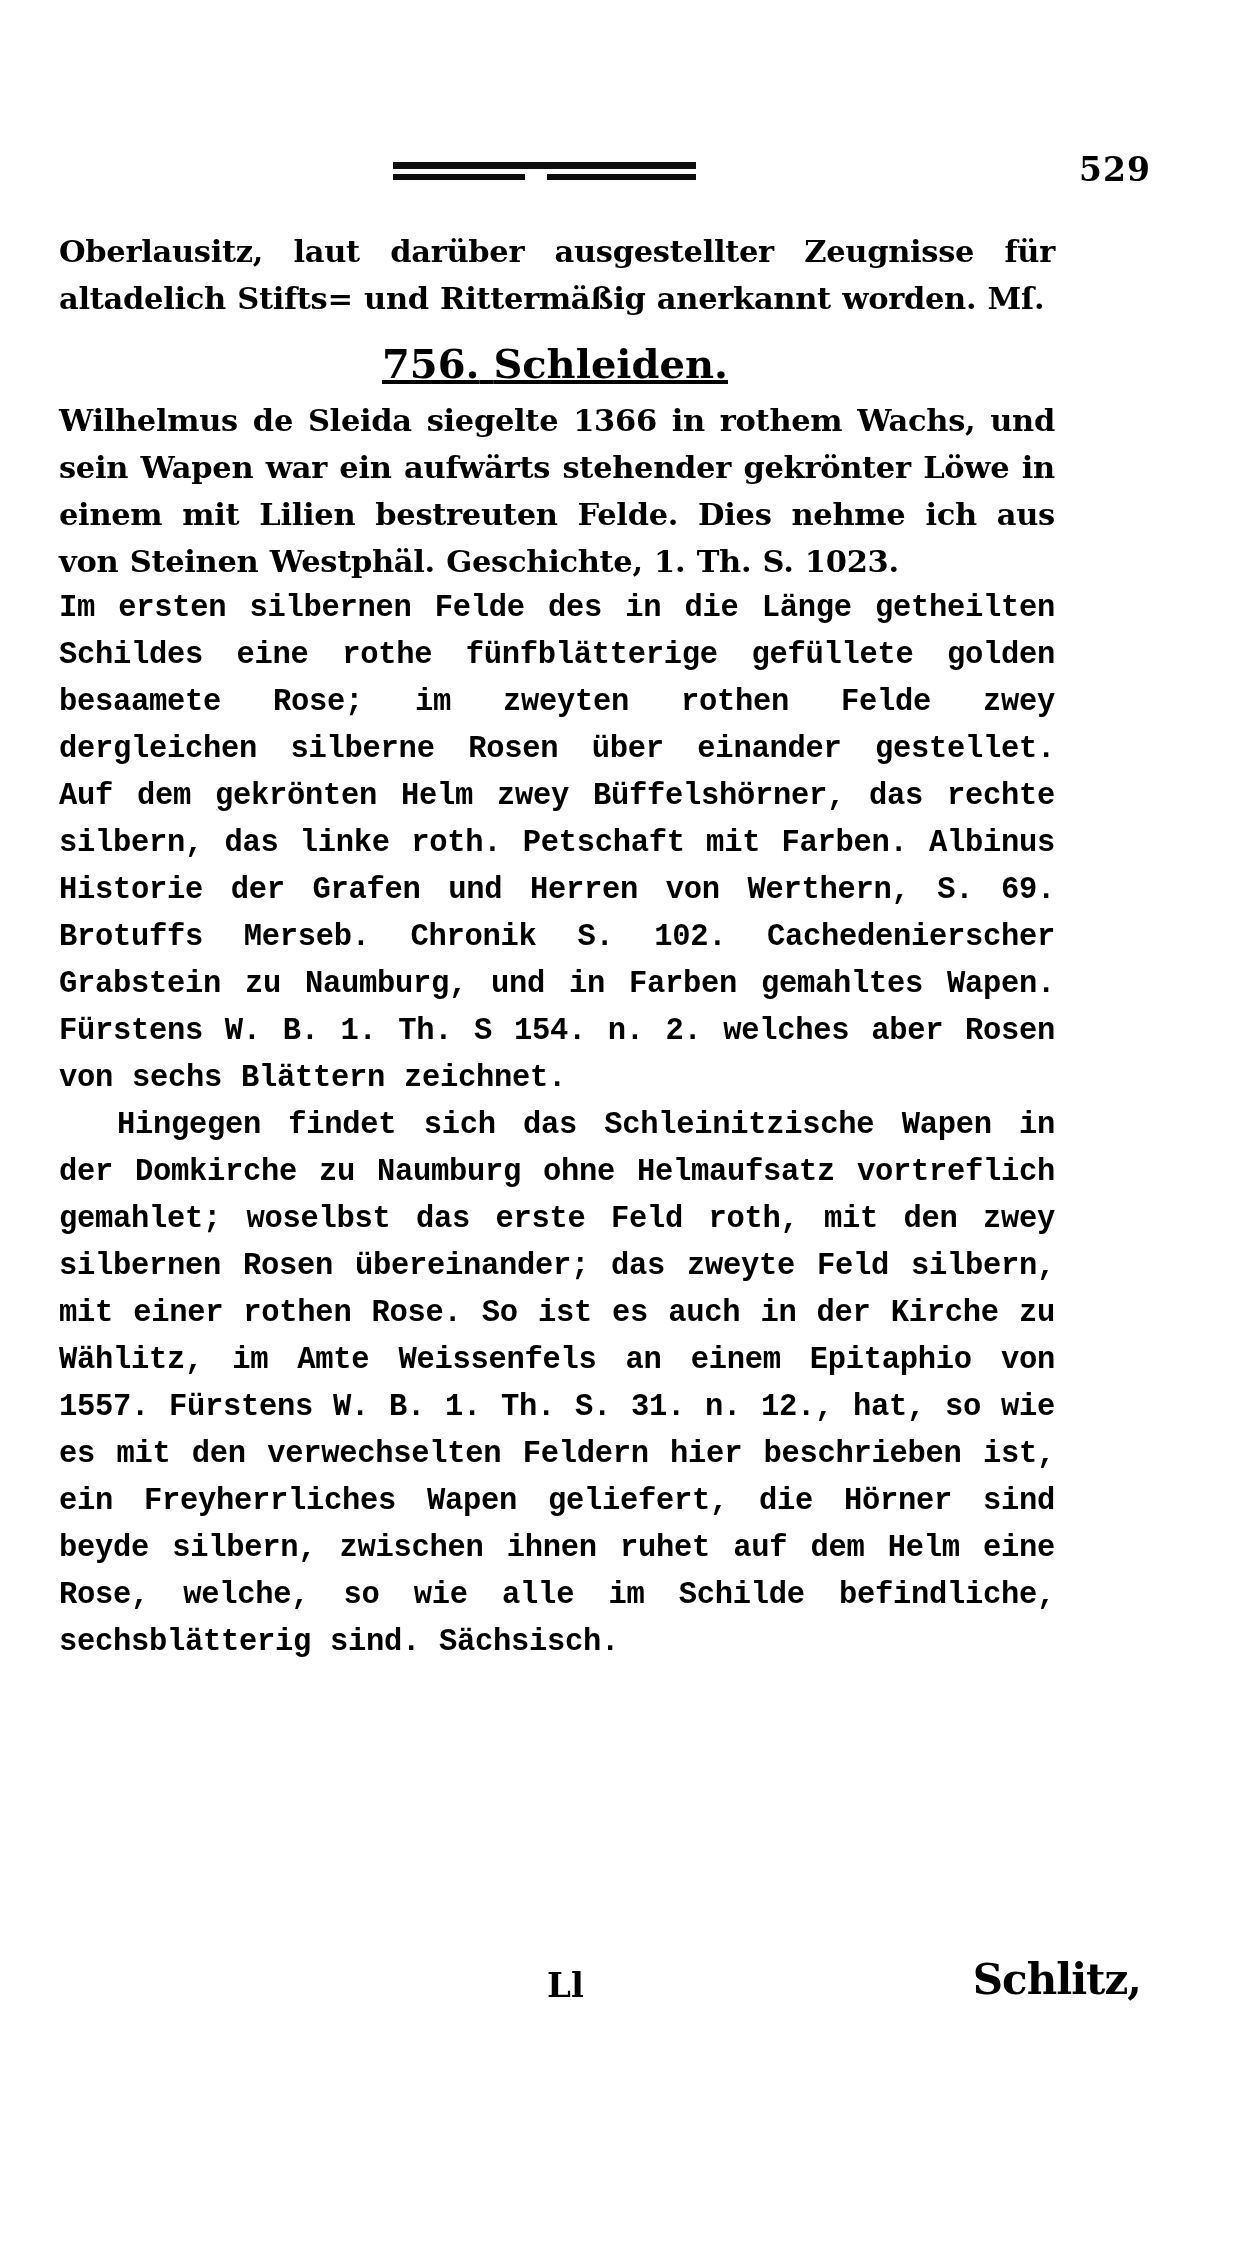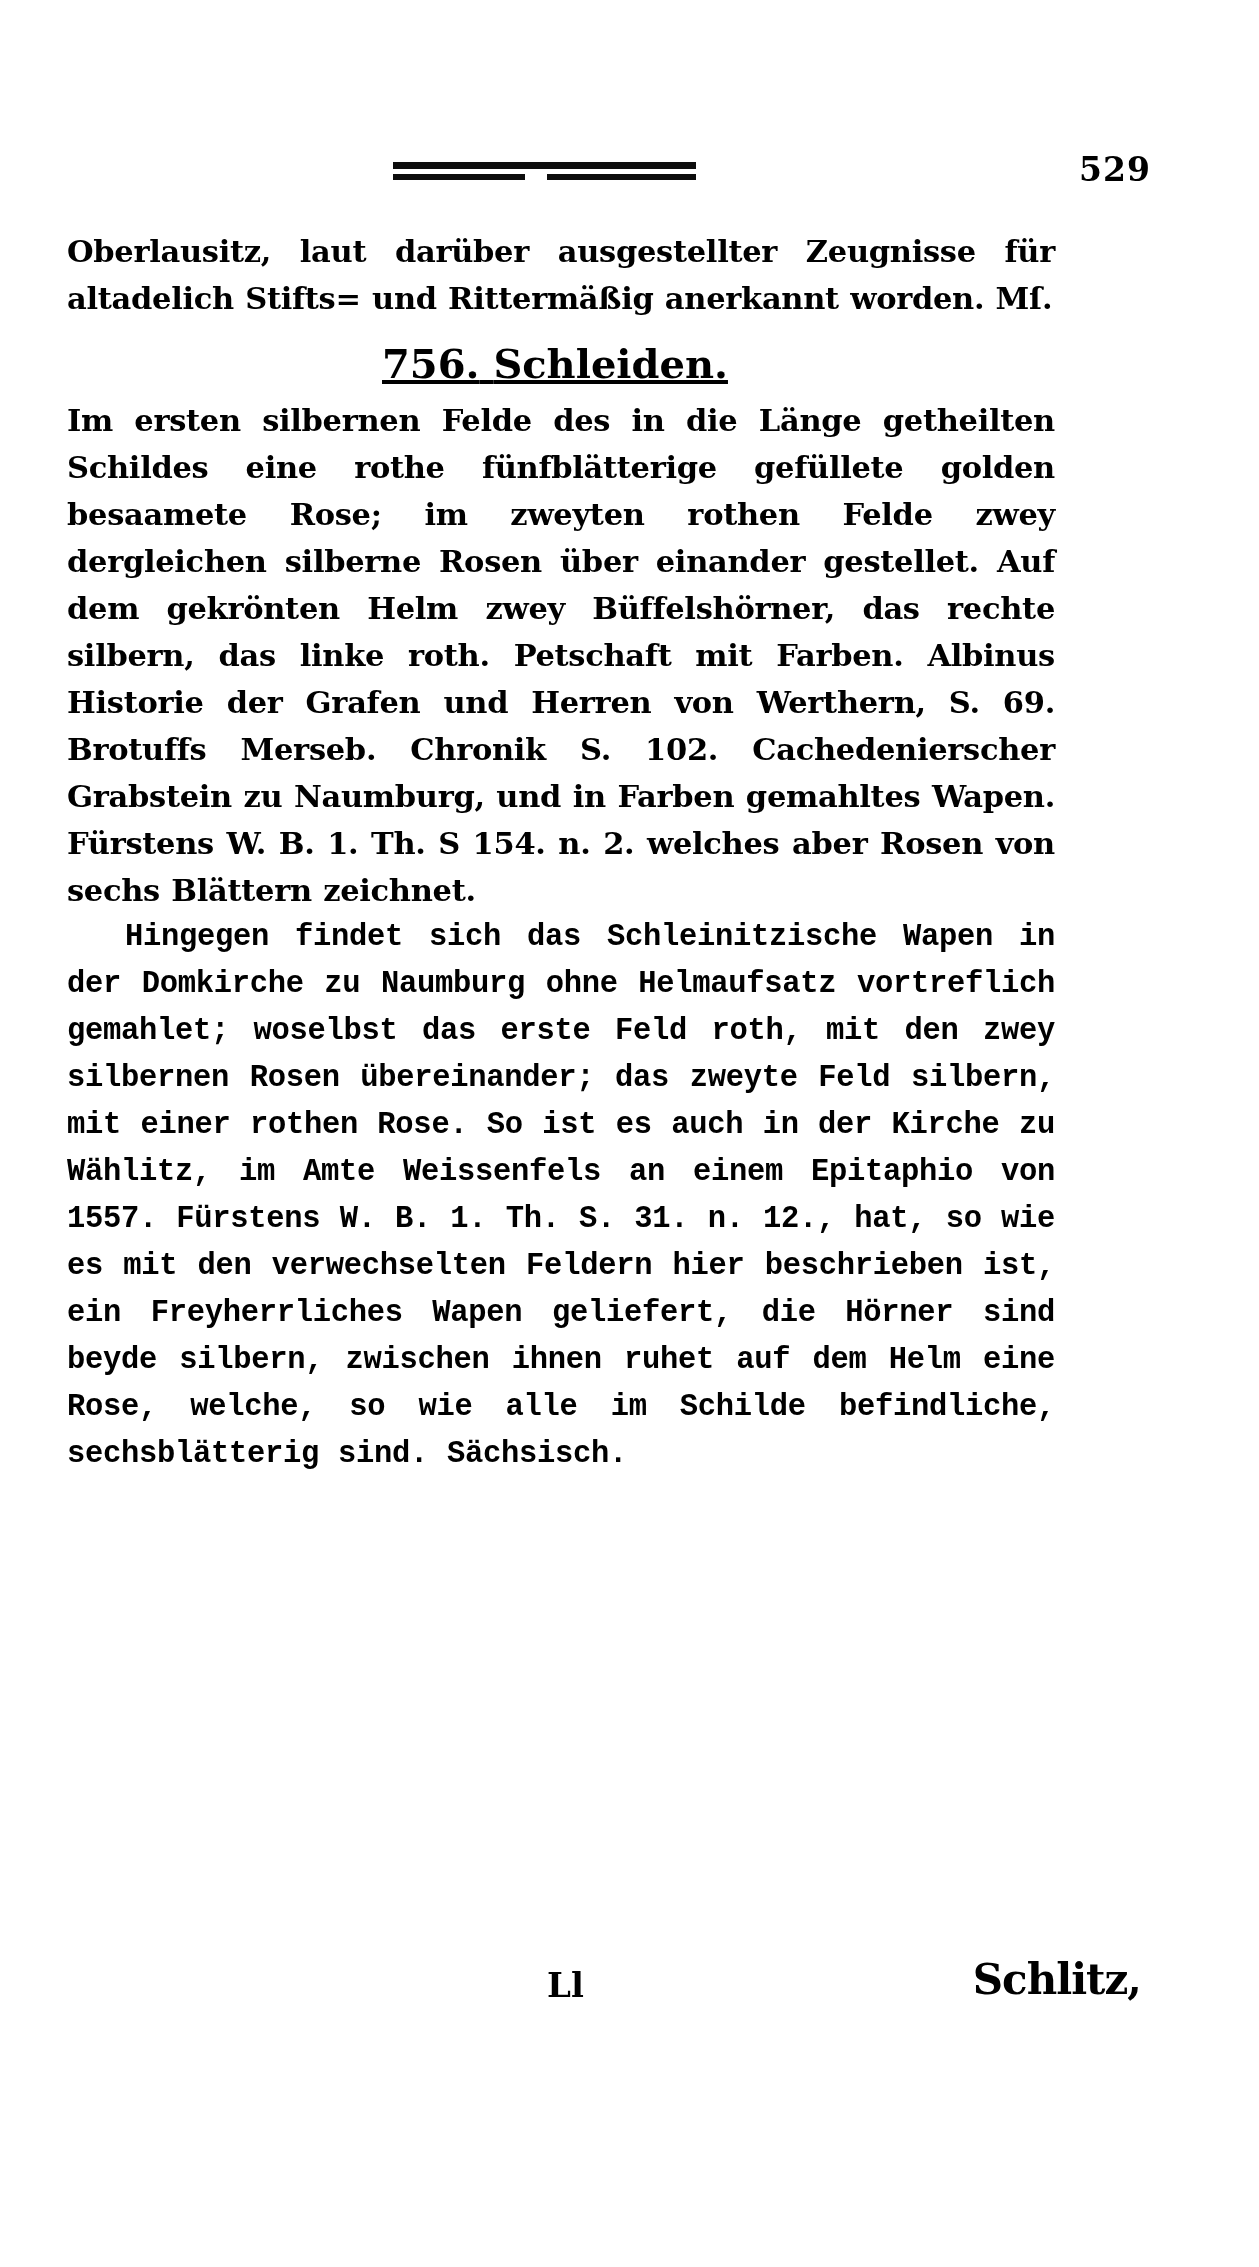--- a/index.html
+++ b/index.html
@@ -77,21 +77,21 @@
   .ftext {
     font-family: "DejaVu Serif", serif;
     font-size: 30.5px;
     line-height: 47px;
     font-weight: 700;
     text-align: justify;
     letter-spacing: -0.3px;
     word-spacing: 1px;
     margin: 0;
   }
-  .para { margin: 0 0 0 12px; }
+  .para { margin: 0 0 0 4px; }
   .para + .para { margin-top: 0; font-family: Liberation Mono, monospace; }
 
   .heading {
     font-family: "DejaVu Serif", serif;
     font-weight: 700;
     font-size: 40px;
     text-align: center;
     letter-spacing: 0px;
     margin: 18px 0 10px 0;
     text-decoration: underline;
@@ -142,20 +142,21 @@
 
   <div class="body-block">
 
     <p class="ftext para">Oberlausitz, laut darüber ausgestellter Zeugnisse für altadelich Stifts= und Rittermäßig anerkannt worden.   Mſ.</p>
 
     <div class="heading">
       <span class="num">756.</span>
       <span>Schleiden.</span>
     </div>
 
+    <p class="ftext para">Wilhelmus de Sleida siegelte 1366 in rothem Wachs, und sein Wapen war ein aufwärts stehender gekrönter Löwe in einem mit Lilien bestreuten Felde.  Dies nehme ich aus von Steinen Westphäl. Geschichte, 1. Th. S. 1023.</p>
 
 
     <p class="ftext para">Im ersten silbernen Felde des in die Länge getheilten Schildes eine rothe fünfblätterige gefüllete golden besaamete Rose; im zweyten rothen Felde zwey dergleichen silberne Rosen über einander gestellet.  Auf dem gekrönten Helm zwey Büffelshörner, das rechte silbern, das linke roth.  Petschaft mit Farben. Albinus Historie der Grafen und Herren von Werthern, S. 69.   Brotuffs Merseb. Chronik S. 102. Cachedenierscher Grabstein zu Naumburg, und in Farben gemahltes Wapen.   Fürstens W. B. 1. Th. S 154. n. 2. welches aber Rosen von sechs Blättern zeichnet.</p>
     <p class="ftext para indent">Hingegen findet sich das Schleinitzische Wapen in der Domkirche zu Naumburg ohne Helmaufsatz vortreflich gemahlet; woselbst das erste Feld roth, mit den zwey silbernen Rosen übereinander; das zweyte Feld silbern, mit einer rothen Rose.  So ist es auch in der Kirche zu Wählitz, im Amte Weissenfels an einem Epitaphio von 1557. Fürstens W. B. 1. Th. S. 31. n. 12., hat, so wie es mit den verwechselten Feldern hier beschrieben ist, ein Freyherrliches Wapen geliefert, die Hörner sind beyde silbern, zwischen ihnen ruhet auf dem Helm eine Rose, welche, so wie alle im Schilde befindliche, sechsblätterig sind.   Sächsisch.</p>
 
   </div>
 
   <div class="footer-row">
     <div class="signature">Ll</div>
     <div class="catchword">Schlitz,</div>

